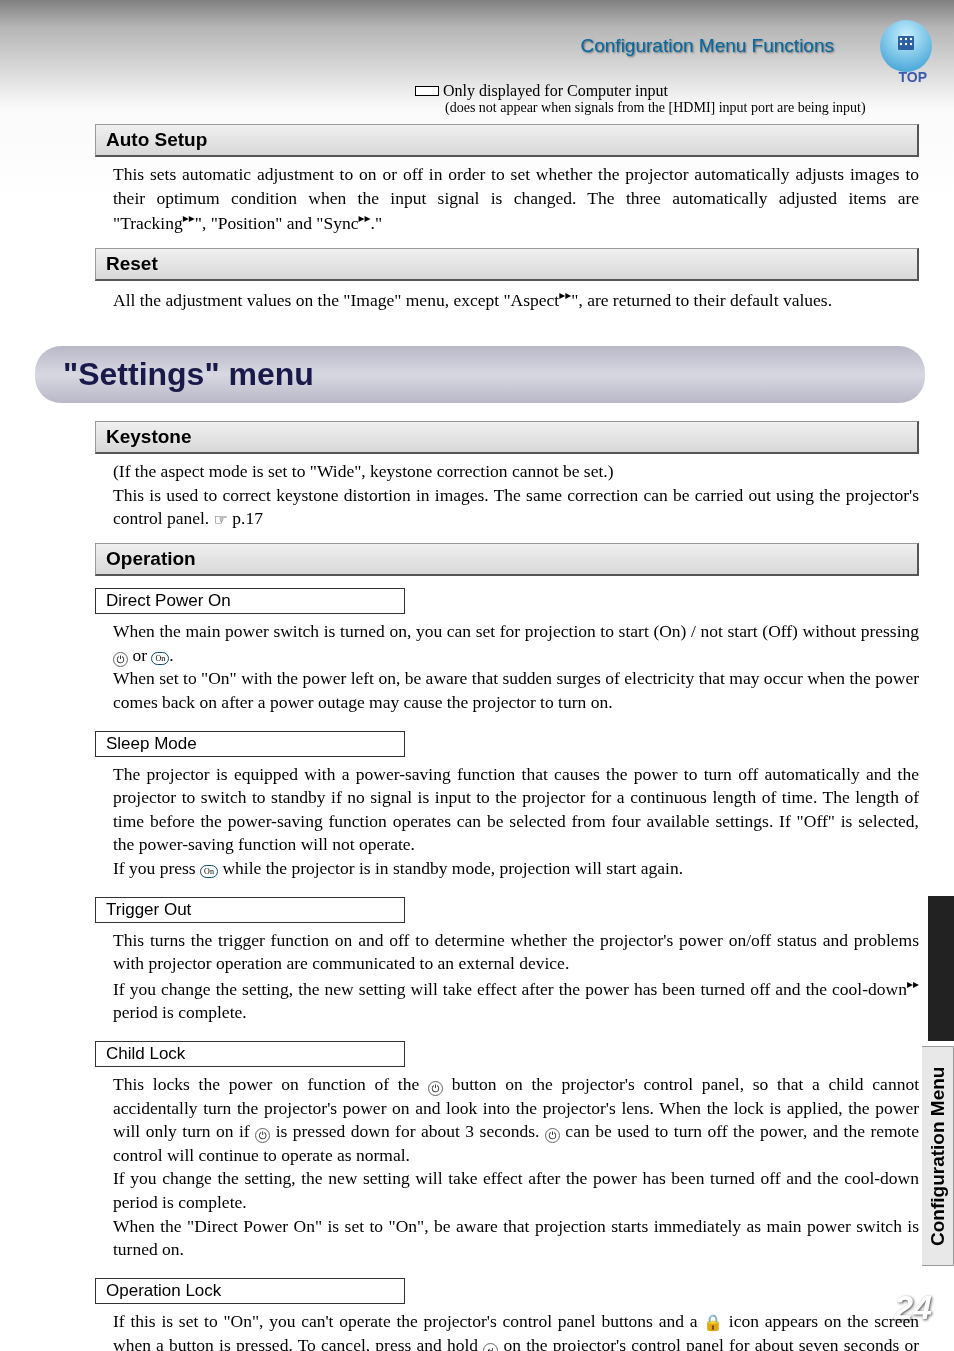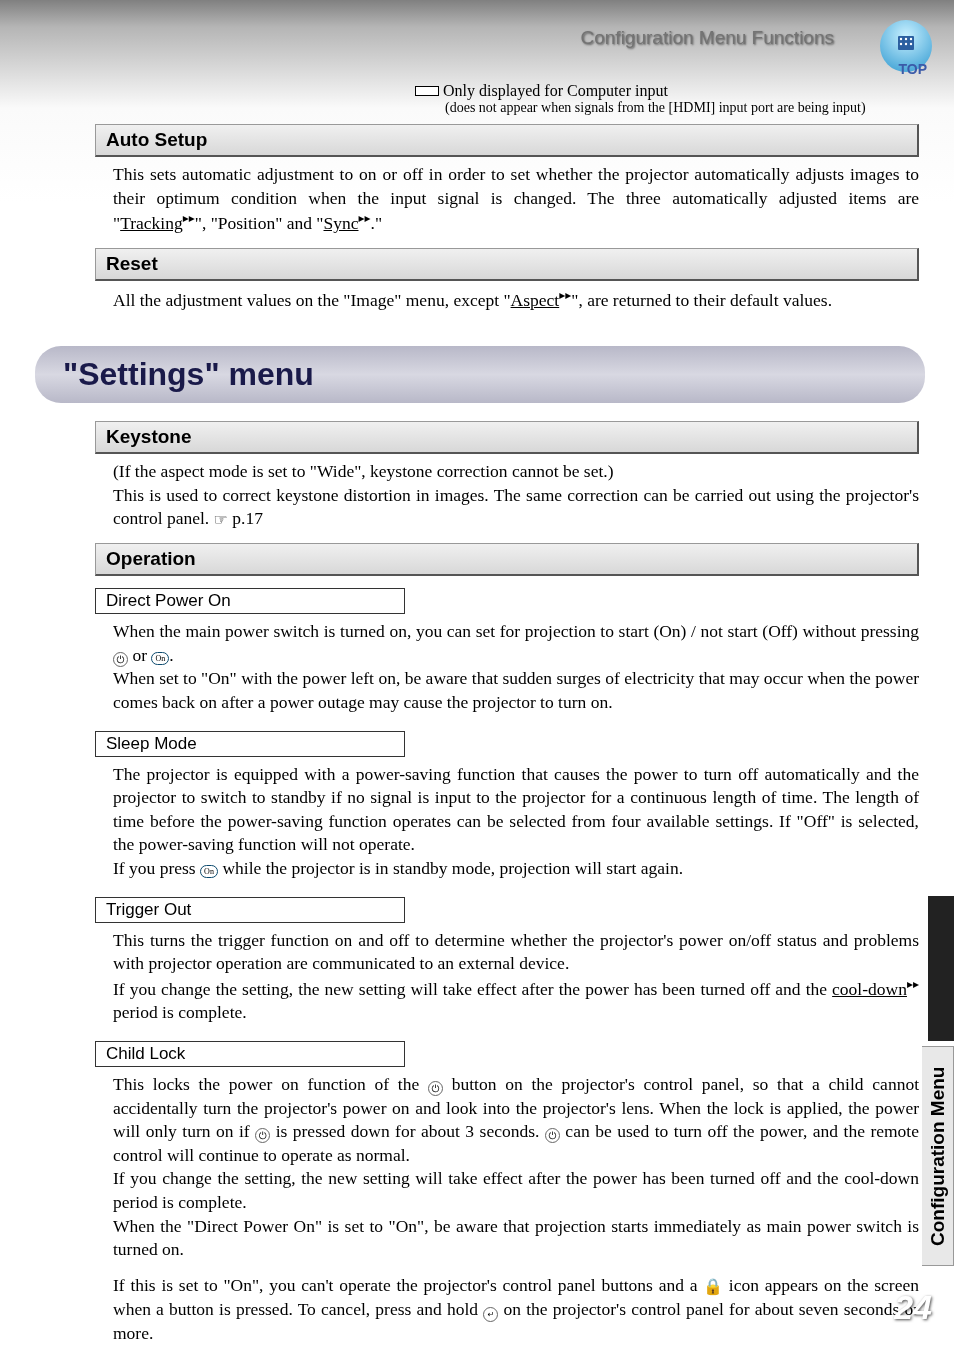--- a/index.html
+++ b/index.html
@@ -10,37 +10,37 @@
       font-family: 'Times New Roman', serif;
       position: relative;
     }
     .header {
       position: relative;
       height: 82px;
     }
     .header-title {
       position: absolute;
       right: 120px;
-      top: 27px;
-      color: #737373;
+      top: 35px;
+      color: #0369a1;
       font-family: Arial, sans-serif;
       font-size: 19px;
       text-shadow: 1px 1px 2px rgba(0,0,0,0.5);
     }
     .top-icon {
       position: absolute;
       right: 20px;
       top: 18px;
       width: 56px;
       height: 56px;
     }
     .top-label {
       position: absolute;
       right: 27px;
-      top: 61px;
+      top: 69px;
       color: #3b5aa8;
       font-family: Arial, sans-serif;
       font-weight: bold;
       font-size: 14px;
     }
     .content-area {
       padding: 0 35px 0 95px;
     }
     .legend-line {
       margin-left: 320px;
@@ -99,21 +99,20 @@
       margin: 6px 0 4px 0;
       min-width: 310px;
     }
     .sub-body {
       padding: 2px 0 10px 18px;
       font-size: 17.5px;
       line-height: 1.35;
       text-align: justify;
     }
     .glossary-link {
-      text-decoration: underline;
       margin-top: 8px;
     }
     .gloss-icon {
       font-size: 12px;
       vertical-align: super;
     }
     .side-tab {
       position: absolute;
       right: 0;
       bottom: 85px;
@@ -267,20 +266,21 @@
     <span>If you change the setting, the new setting will take effect after the power has been turned off and the </span><span class="glossary-link">cool-down</span><span class="gloss-icon">▸▸</span><span> period is complete.</span>
   </div>
 
   <div class="sub-header">Child Lock</div>
   <div class="sub-body">
     <span>This locks the power on function of the </span><span class="power-btn-icon">⏻</span><span> button on the projector's control panel, so that a child cannot accidentally turn the projector's power on and look into the projector's lens. When the lock is applied, the power will only turn on if </span><span class="power-btn-icon">⏻</span><span> is pressed down for about 3 seconds.  </span><span class="power-btn-icon">⏻</span><span> can be used to turn off the power, and the remote control will continue to operate as normal.</span>
     <div>If you change the setting, the new setting will take effect after the power has been turned off and the cool-down period is complete.</div>
     <div>When the "Direct Power On" is set to "On", be aware that projection starts immediately as main power switch is turned on.</div>
   </div>
 
+  <div class="sub-header">Operation Lock</div>
   <div class="sub-body">
     <span>If this is set to "On", you can't operate the projector's control panel buttons and a </span><span class="lock-icon">🔒</span><span> icon appears on the screen when a button is pressed. To cancel, press and hold </span><span class="enter-icon">↵</span><span> on the projector's control panel for about seven seconds or more.</span>
     
   </div>
 
 </div>
 
 <div class="side-tab-marker"></div>
 <div class="side-tab">Configuration Menu</div>
 <div class="page-num">24</div>

